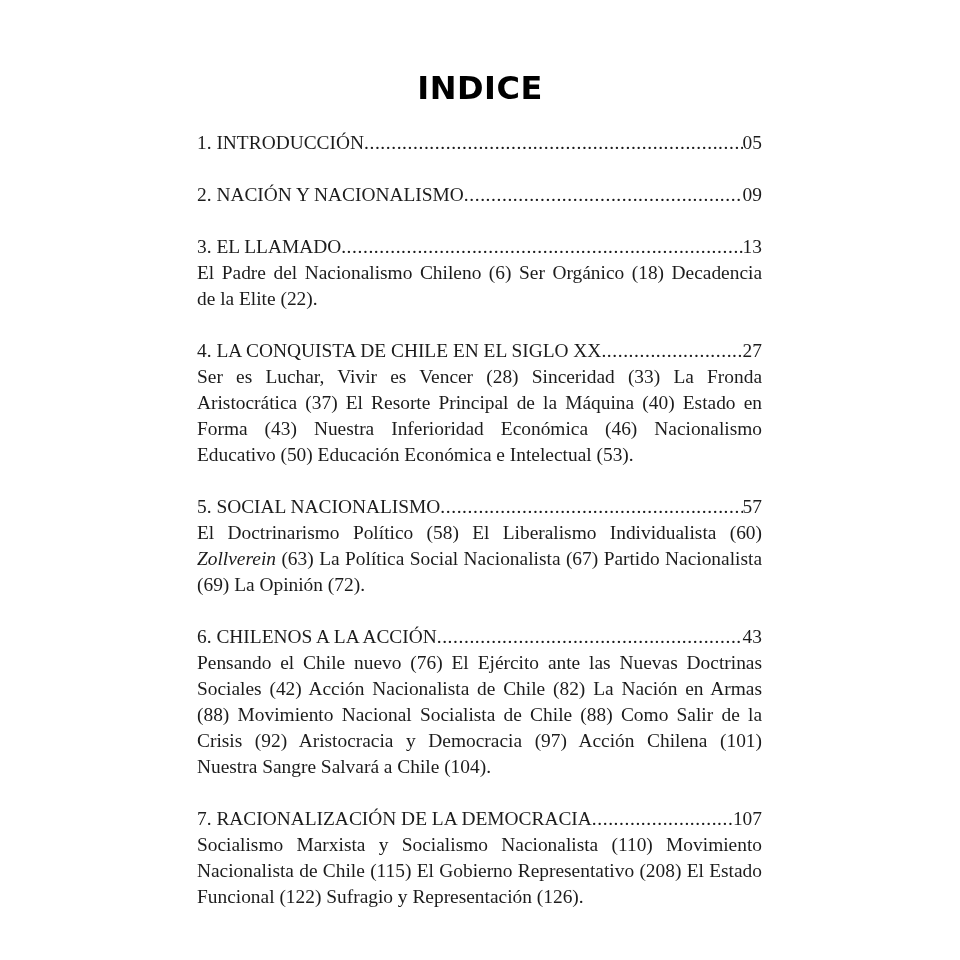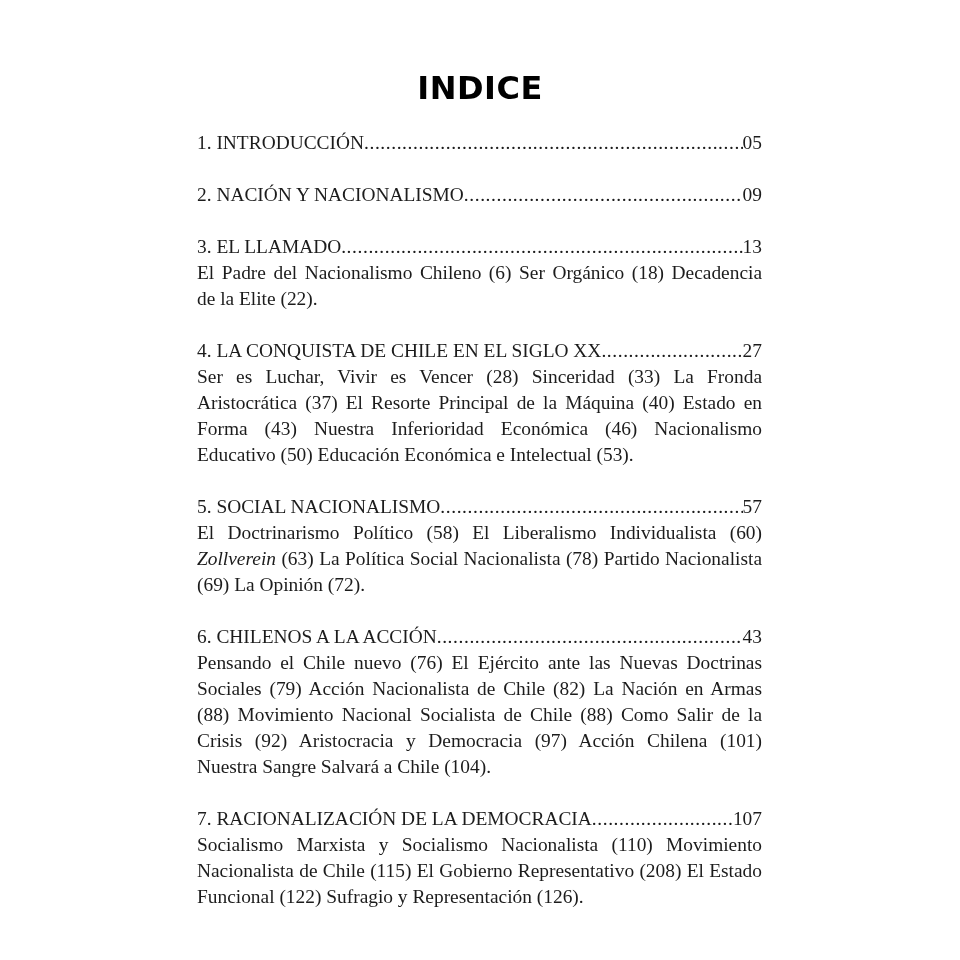--- a/index.html
+++ b/index.html
@@ -104,32 +104,32 @@
       <div class="line">Educativo (50) Educación Económica e Intelectual (53).</div>
     </section>
 
     <section class="entry">
       <div class="hline">
         <span class="ht">5. SOCIAL NACIONALISMO</span>
         <span class="dots">..............................................................................................................................</span>
         <span class="pg">57</span>
       </div>
       <div class="line just">El Doctrinarismo Político (58) El Liberalismo Individualista (60)</div>
-      <div class="line just"><em>Zollverein</em><span> (63) La Política Social Nacionalista (78) Partido Nacionalista</span></div>
+      <div class="line just"><em>Zollverein</em><span> (63) La Política Social Nacionalista (67) Partido Nacionalista</span></div>
       <div class="line">(69) La Opinión (72).</div>
     </section>
 
     <section class="entry">
       <div class="hline">
         <span class="ht">6. CHILENOS A LA ACCIÓN</span>
         <span class="dots">..............................................................................................................................</span>
         <span class="pg">43</span>
       </div>
       <div class="line just">Pensando el Chile nuevo (76) El Ejército ante las Nuevas Doctrinas</div>
-      <div class="line just">Sociales (79) Acción Nacionalista de Chile (82) La Nación en Armas</div>
+      <div class="line just">Sociales (42) Acción Nacionalista de Chile (82) La Nación en Armas</div>
       <div class="line just">(88) Movimiento Nacional Socialista de Chile (88) Como Salir de la</div>
       <div class="line just">Crisis (92) Aristocracia y Democracia (97) Acción Chilena (101)</div>
       <div class="line">Nuestra Sangre Salvará a Chile (104).</div>
     </section>
 
     <section class="entry">
       <div class="hline">
         <span class="ht">7. RACIONALIZACIÓN DE LA DEMOCRACIA</span>
         <span class="dots">..............................................................................................................................</span>
         <span class="pg">107</span>

